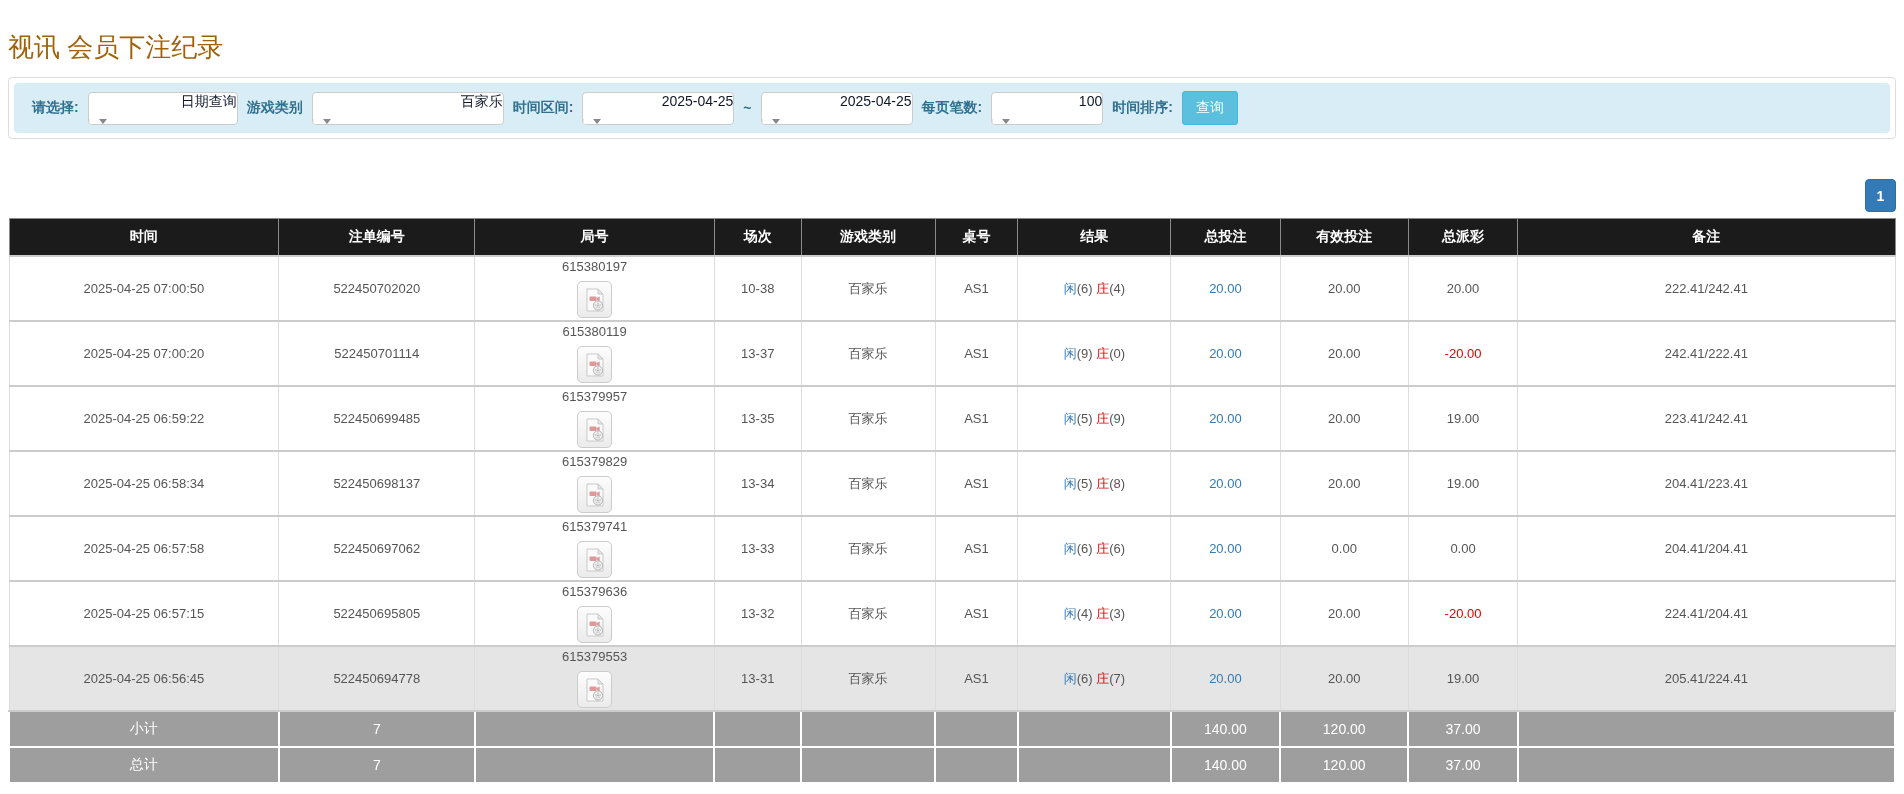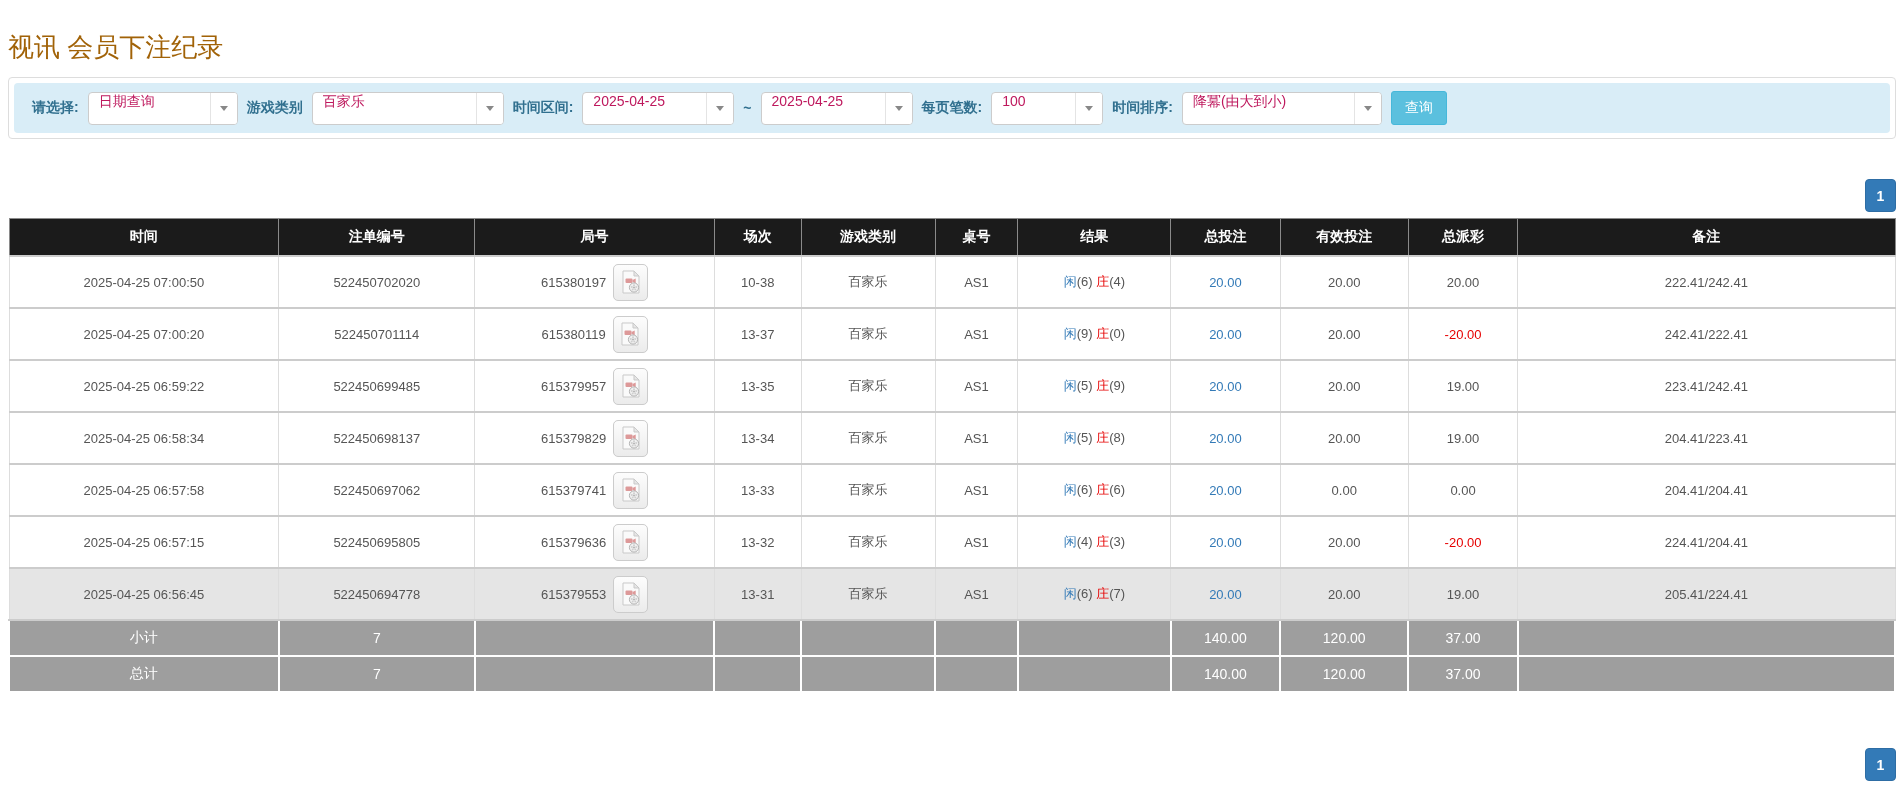--- a/index.html
+++ b/index.html
@@ -16,22 +16,22 @@
   
   .filter-panel { border:1px solid #ddd; border-radius:4px; padding:5px; background:#fff; }
   .filter-bar {
     background:#d9edf7; border-radius:4px; padding:8px 18px;
     display:flex; align-items:center; gap:9px;
   }
   .flabel { color:#31708f; font-weight:bold; font-size:14px; white-space:nowrap; }
   .tilde { color:#31708f; font-weight:bold; font-size:14px; }
   .select {
     background:#fff; border:1px solid #ccc; border-radius:4px; height:33px;
-    display:flex; align-items:flex-start; justify-content:space-between;
-    font-size:14px; color:#be185d; cursor:pointer; overflow:hidden;
+    display:flex; align-items:flex-end; justify-content:space-between;
+    font-size:14px; color:#0f172a; cursor:pointer; overflow:hidden;flex-direction:column;
   }
   .sel-text { padding-left:10px; white-space:nowrap; }
   .caret-box {
     width:27px; align-self:stretch; display:flex; align-items:center; justify-content:center;
     border-left:1px solid #e4e4e4; background:#fff;
   }
   .caret { width:0; height:0; border-left:4px solid transparent; border-right:4px solid transparent; border-top:5px solid #888; }
   .btn-search {
     background:#5bc0de; border:1px solid #46b8da; color:#fff; border-radius:3px;
     font-size:14px; padding:7px 13px; cursor:pointer; font-family:inherit;
@@ -58,21 +58,21 @@
   table.records { width:100%; border-collapse:collapse; table-layout:fixed; font-size:13px; }
   thead th {
     background:#1b1b1b; color:#fff; font-weight:bold; font-size:14px;
     padding:9px 20px; border:1px solid #8a8a8a; text-align:center;
   }
   tbody td {
     border:1px solid #ddd; border-top:2px solid #ccc; border-bottom:2px solid #ccc;
     text-align:center; color:#555; height:52px; padding:2px 6px; background:#fff;
   }
   tbody tr.highlight td { background:#e5e5e5; }
-  .round-cell .round-wrap { display:flex; align-items:center; justify-content:center; gap:7px; }
+  .round-cell .round-wrap { display:flex; align-items:center; justify-content:center; gap:7px;flex-direction:column; }
   .video-btn {
     width:35px; height:37px; border:1px solid #ccc; border-radius:5px;
     background:linear-gradient(#fdfdfd,#ebebeb); cursor:pointer;
     display:inline-flex; align-items:center; justify-content:center; padding:0;
   }
   .blue { color:#337ab7; }
   .red { color:#e60000; }
   a.bet-link { color:#337ab7; text-decoration:none; cursor:pointer; }
   .dark { color:#555; }
   tfoot td {
@@ -122,26 +122,20 @@
 
       <span class="flabel">每页笔数:</span>
       <div class="select" style="width:112px">
         <span class="sel-text">100</span>
         <span class="caret-box">
             <span class="caret"></span>
           </span>
       </div>
 
       <span class="flabel">时间排序:</span>
-      <div class="select" style="width:200px">
-        <span class="sel-text">降冪(由大到小)</span>
-        <span class="caret-box">
-            <span class="caret"></span>
-          </span>
-      </div>
 
       <button class="btn-search">查询</button>
     </div>
   </div>
 
 
   <div class="pager top">
     <button class="page-btn">1</button>
   </div>
 

